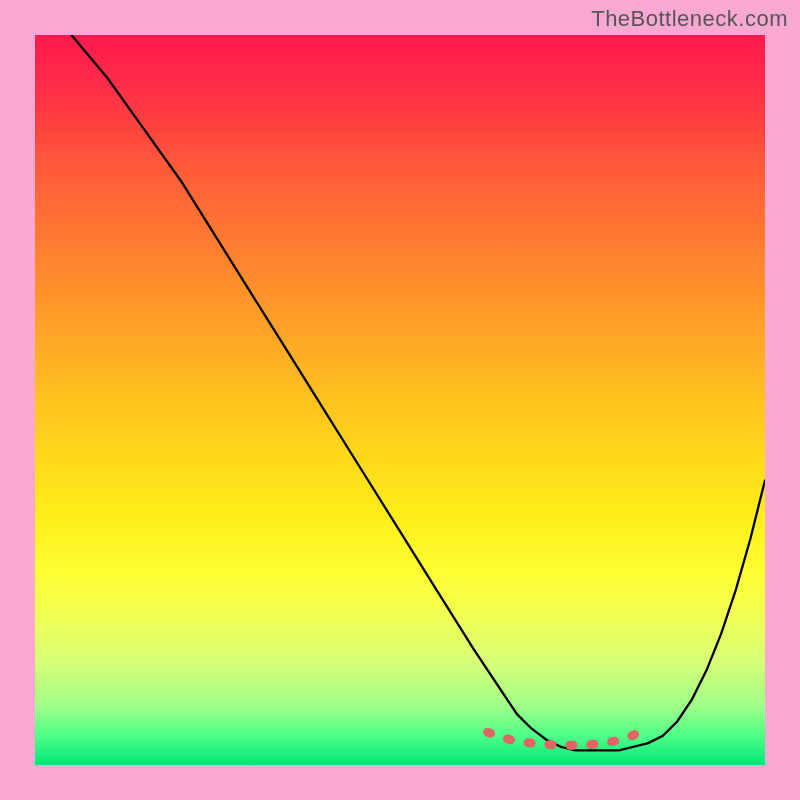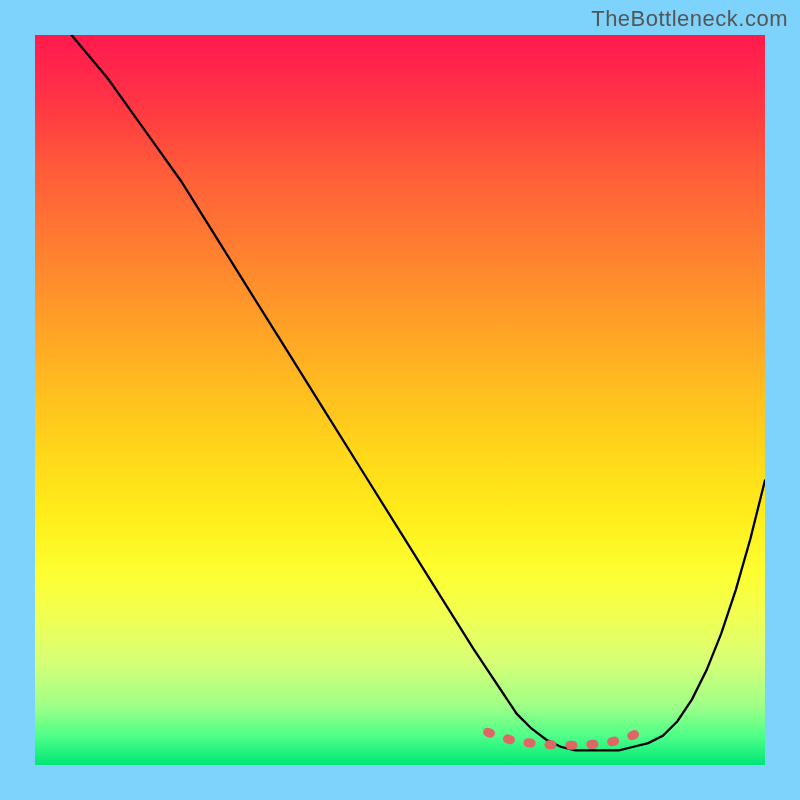--- a/index.html
+++ b/index.html
@@ -8,21 +8,21 @@
     width: 800px;
     height: 800px;
     background: #000;
     overflow: hidden;
     font-family: Arial, Helvetica, sans-serif;
   }
   .frame {
     position: relative;
     width: 800px;
     height: 800px;
-    background: #7dd3fc;
+    background: #f9a8d4;
   }
   .watermark {
     position: absolute;
     top: 6px;
     right: 12px;
     color: #555;
     font-size: 22px;
     font-weight: 500;
     letter-spacing: 0.5px;
     z-index: 10;

